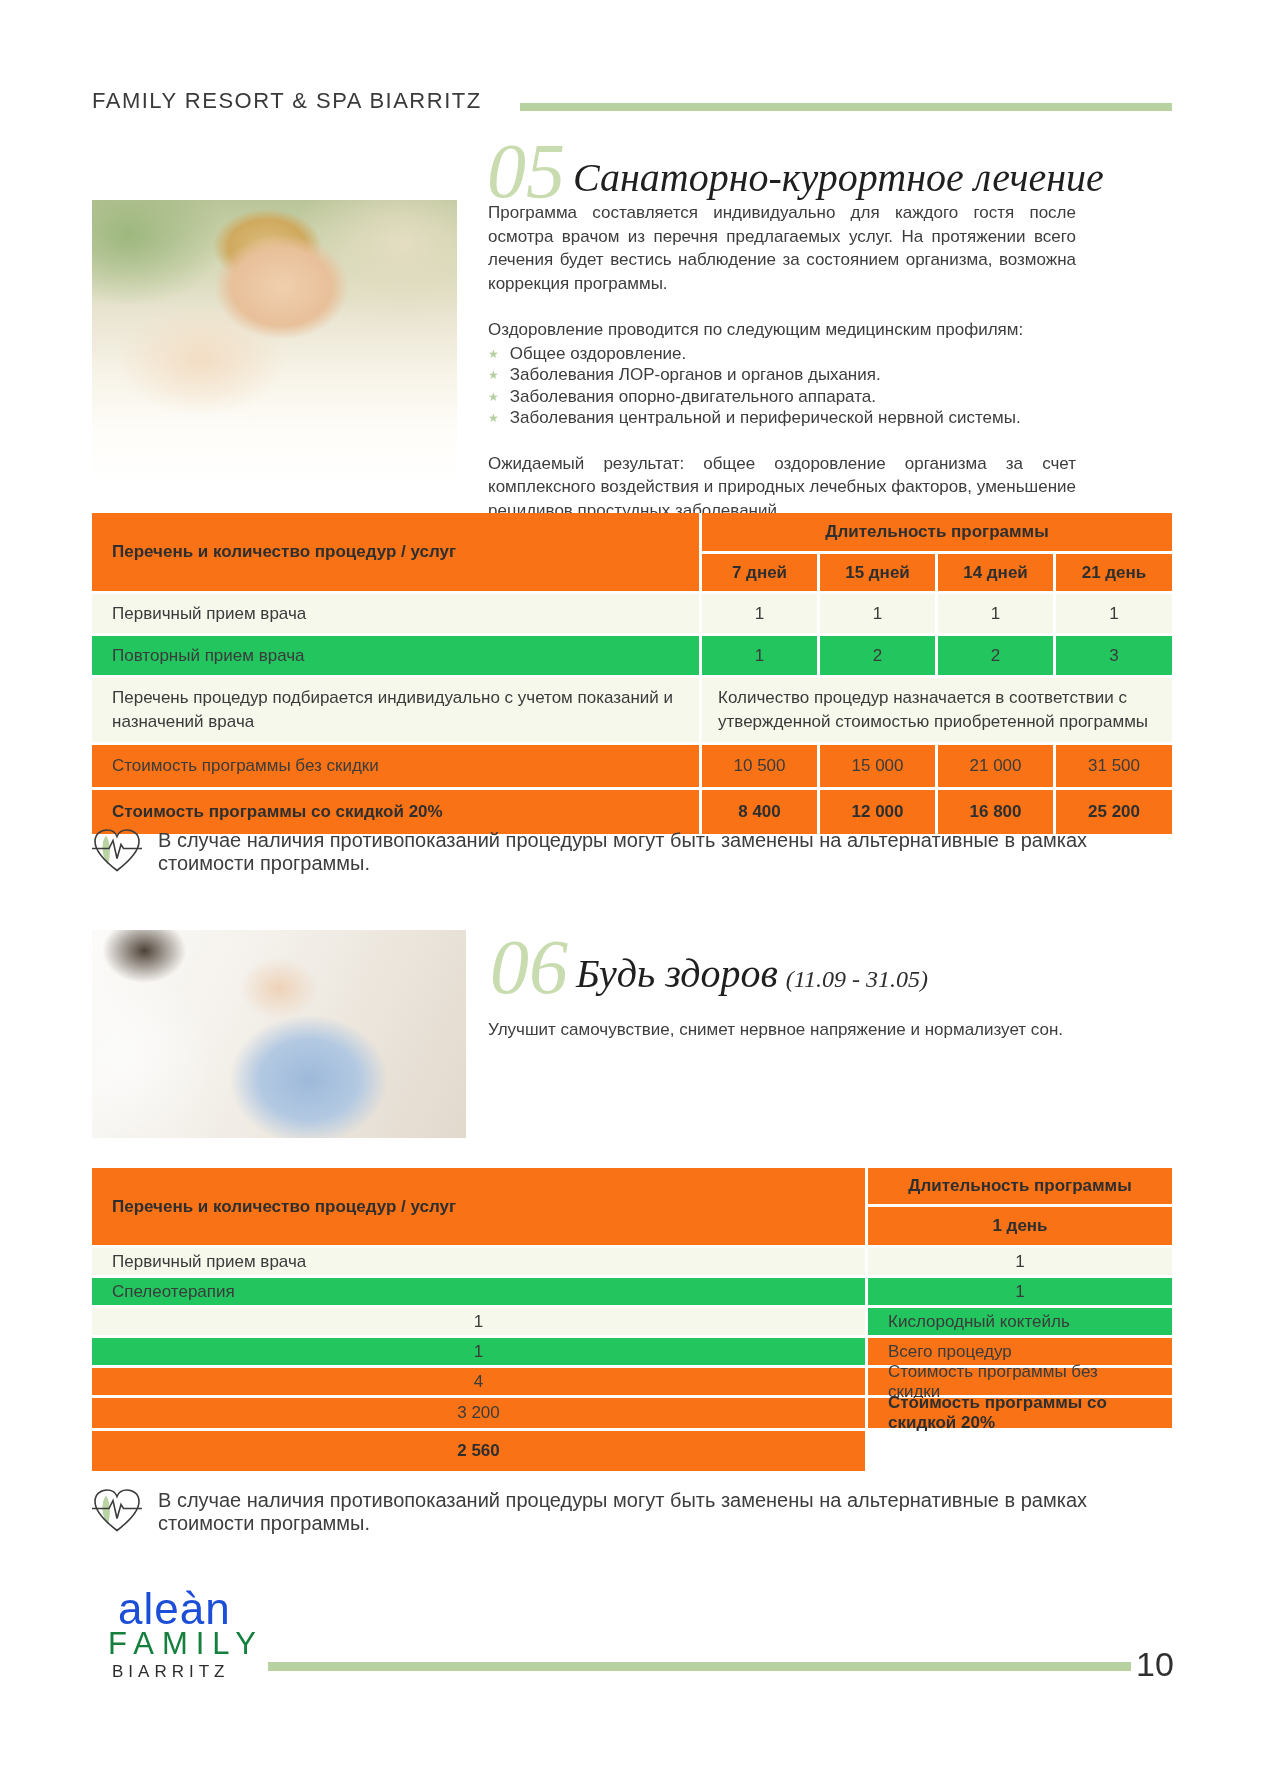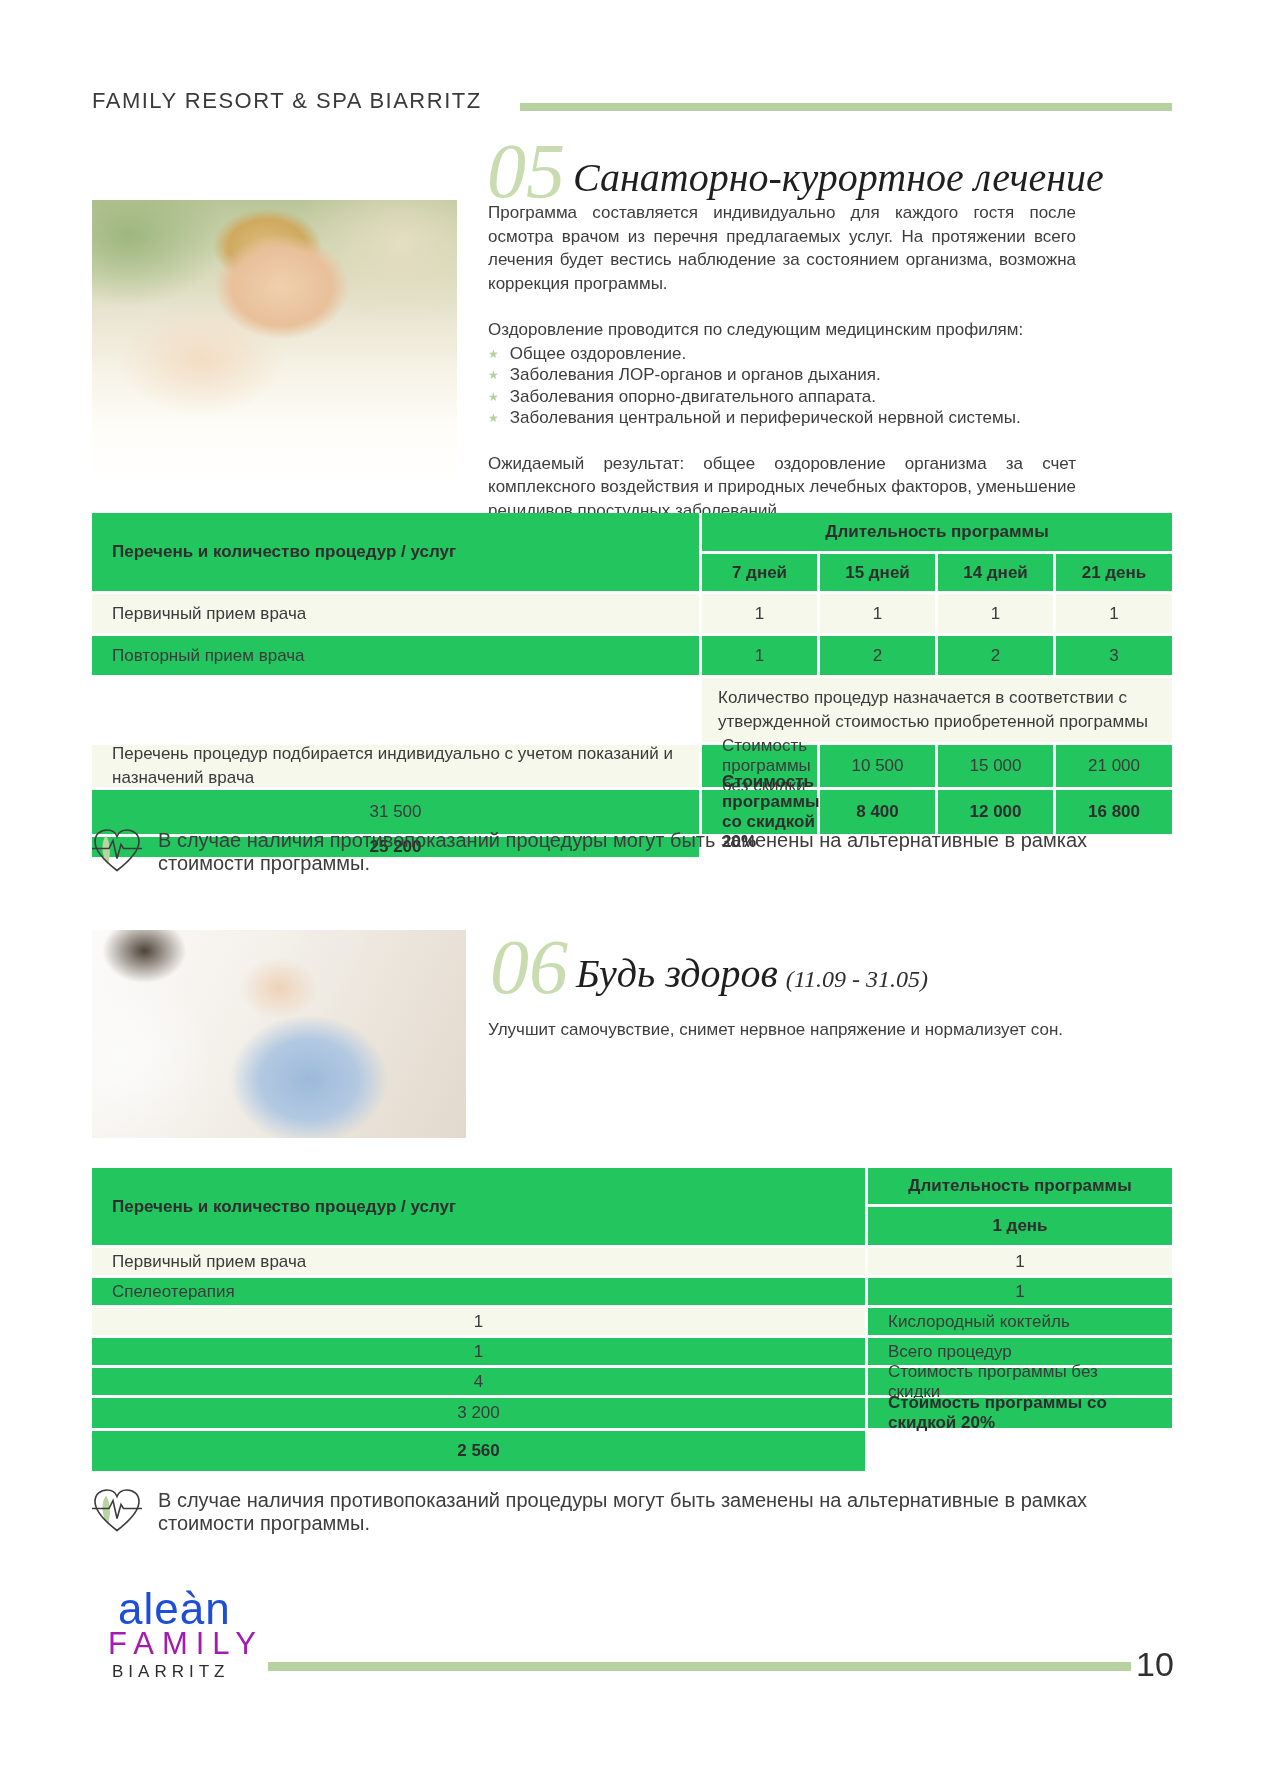--- a/index.html
+++ b/index.html
@@ -66,38 +66,38 @@
   
   .tbl { position:absolute; left:92px; width:1080px; display:grid; gap:3px; background:#ffffff; font-size:17px; }
   .t1 { top:513px; grid-template-columns:607px 115px 115px 115px 116px;
         grid-template-rows:38px 37px 39px 39px 64px 42px 44px; }
   .t2 { top:1168px; grid-template-columns:773px 304px;
         grid-template-rows:36px 38px 27px 27px 27px 27px 27px 30px 40px; }
   .c { display:flex; align-items:center; justify-content:center; text-align:center; color:#3b3b3b; }
   .c.lab { justify-content:flex-start; text-align:left; padding-left:20px; padding-right:18px; }
   .c.wrap { line-height:1.4; }
   .c.mergeval { justify-content:flex-start; text-align:left; padding-left:16px; padding-right:14px; line-height:1.4; }
-  .bg-green { background:#22c55e; }
+  .bg-green { background:#f97316; }
   .bg-light { background:#f5f8eb; }
   .bg-alt   { background:#22c55e; }
   .bold { font-weight:bold; color:#2e2e2e; }
   .span-rows { grid-row:1 / 3; grid-column:1; }
   .t1 .span-cols { grid-column:2 / 6; }
   .t2 .col2 { grid-column:2; }
 
   
   .note { position:absolute; left:92px; width:1080px; display:flex; align-items:center; gap:16px; }
   .note1 { top:828px; }
   .note2 { top:1488px; }
   .note-icon { width:50px; height:47px; flex:none; }
   .note-text { font-size:20px; color:#3d3d3d; }
 
   
   .logo-alean { position:absolute; left:118px; top:1584px; font-size:44px; font-weight:400; color:#1d4ed8; letter-spacing:1px; }
-  .logo-family { position:absolute; left:108px; top:1626px; font-size:31px; font-weight:500; letter-spacing:8px; color:#a21caf;text-align:center; }
+  .logo-family { position:absolute; left:108px; top:1626px; font-size:31px; font-weight:500; letter-spacing:8px; color:#15803d;text-align:center; }
   .logo-biarritz { position:absolute; left:112px; top:1662px; font-size:17px; letter-spacing:5px; color:#2c2c2c; }
   .footer-line { position:absolute; left:268px; top:1662px; width:863px; height:9px; background:#b7d2a0; }
   .page-num { position:absolute; left:1136px; top:1645px; font-size:34px; color:#2f2f2f; }
 </style>
 </head>
 <body>
 
 <div class="page">
 
   <div class="brand">FAMILY RESORT &amp; SPA BIARRITZ</div>
@@ -147,22 +147,22 @@
     <div class="c bg-light">1</div>
     <div class="c bg-light">1</div>
     <div class="c bg-light">1</div>
 
     <div class="c lab bg-alt">Повторный прием врача</div>
     <div class="c bg-alt">1</div>
     <div class="c bg-alt">2</div>
     <div class="c bg-alt">2</div>
     <div class="c bg-alt">3</div>
 
+    <div class="c lab wrap bg-light">Перечень процедур подбирается индивидуально с учетом показаний и назначений врача</div>
     <div class="c mergeval bg-light span-cols">Количество процедур назначается в соответствии с утвержденной стоимостью приобретенной программы</div>
-    <div class="c lab wrap bg-light">Перечень процедур подбирается индивидуально с учетом показаний и назначений врача</div>
 
     <div class="c lab bg-green">Стоимость программы без скидки</div>
     <div class="c bg-green">10 500</div>
     <div class="c bg-green">15 000</div>
     <div class="c bg-green">21 000</div>
     <div class="c bg-green">31 500</div>
 
     <div class="c lab bg-green bold">Стоимость программы со скидкой 20%</div>
     <div class="c bg-green bold">8 400</div>
     <div class="c bg-green bold">12 000</div>

